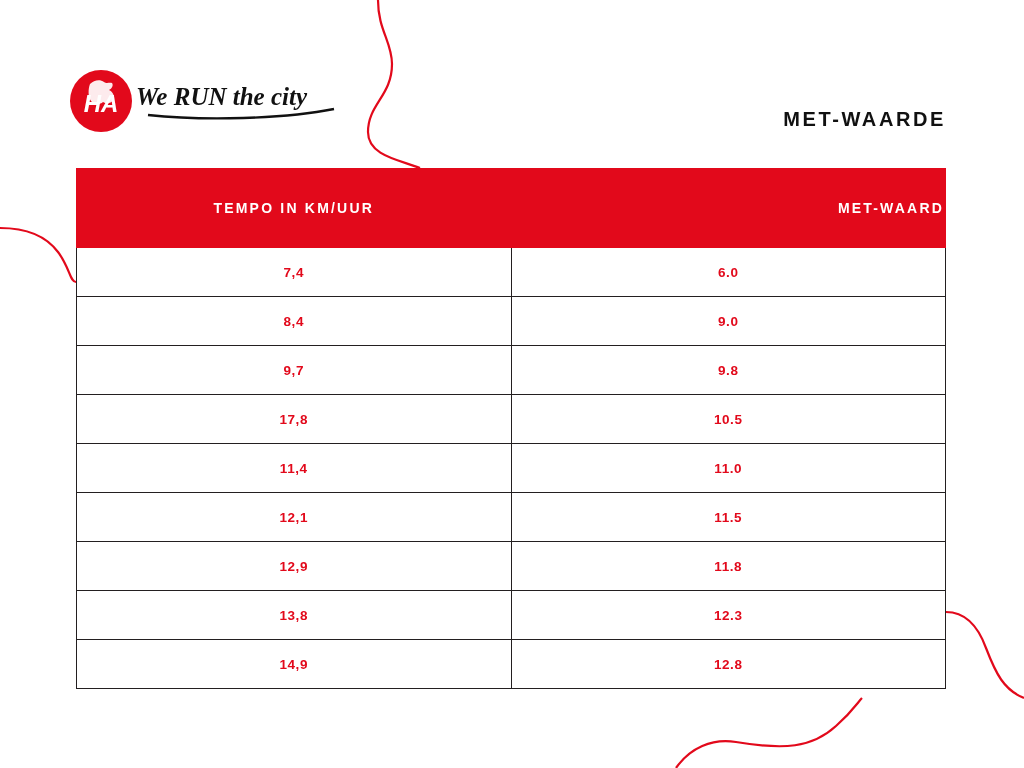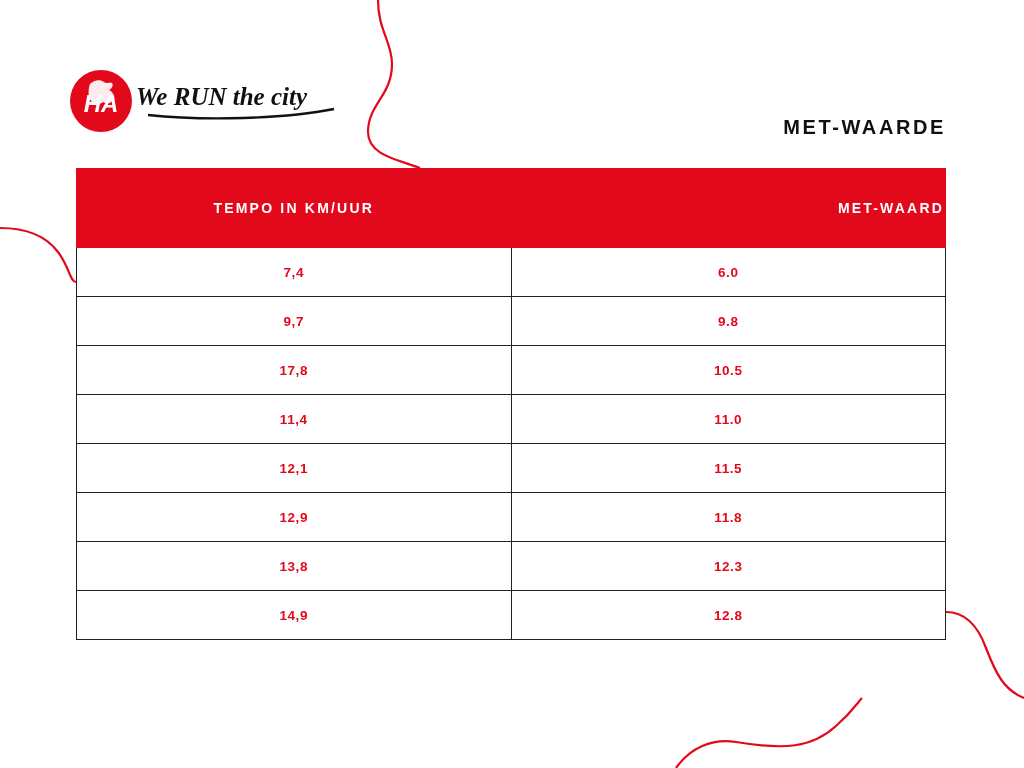--- a/index.html
+++ b/index.html
@@ -48,21 +48,20 @@
     position: relative;
   }
   .doc-title {
     position: absolute;
     right: 78px;
     top: 108px;
     font-size: 20px;
     font-weight: bold;
     letter-spacing: 2.6px;
     color: #111111;
-    margin-top: 8px;
   }
   
   .table-wrap {
     position: absolute;
     left: 76px;
     top: 168px;
     width: 870px;
   }
   table.data {
     border-collapse: collapse;
@@ -132,20 +131,24 @@
           <th>TEMPO IN KM/UUR</th>
           <th class="divider-left">MET-WAARD</th>
         </tr>
       </thead>
       <tbody>
         <tr>
           <td>7,4</td>
           <td>6.0</td>
         </tr>
         <tr>
+          <td>8,4</td>
+          <td>9.0</td>
+        </tr>
+        <tr>
           <td>9,7</td>
           <td>9.8</td>
         </tr>
         <tr>
           <td>17,8</td>
           <td>10.5</td>
         </tr>
         <tr>
           <td>11,4</td>
           <td>11.0</td>

